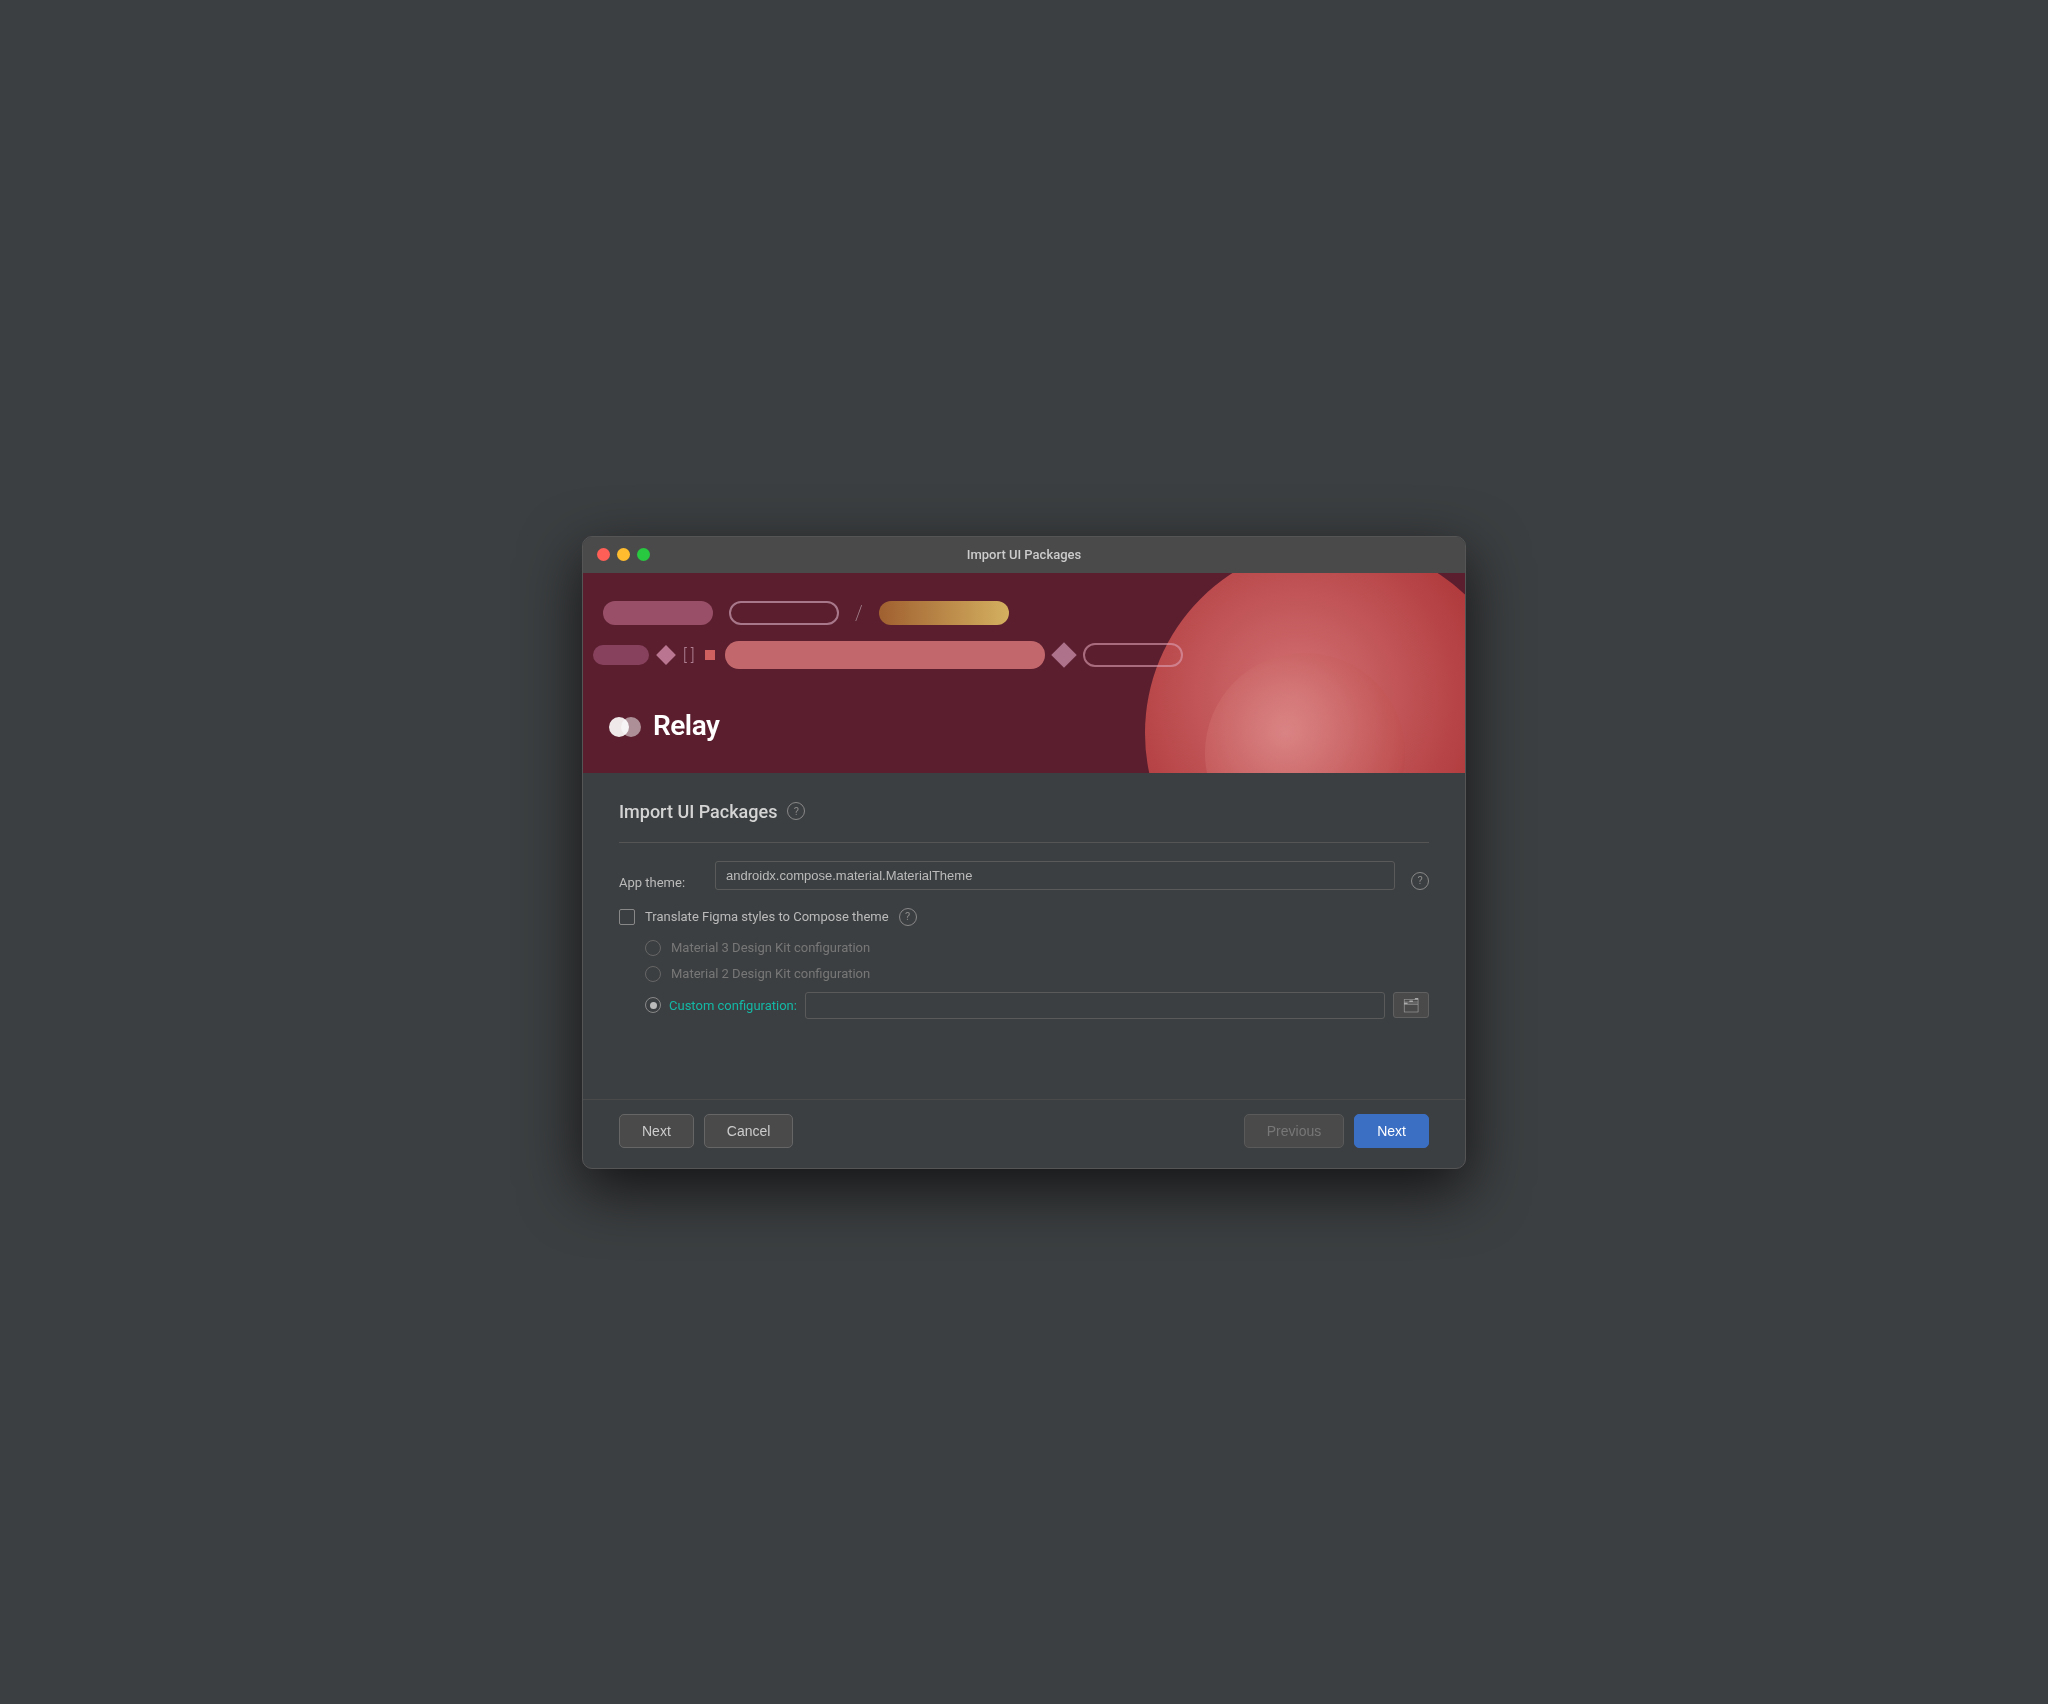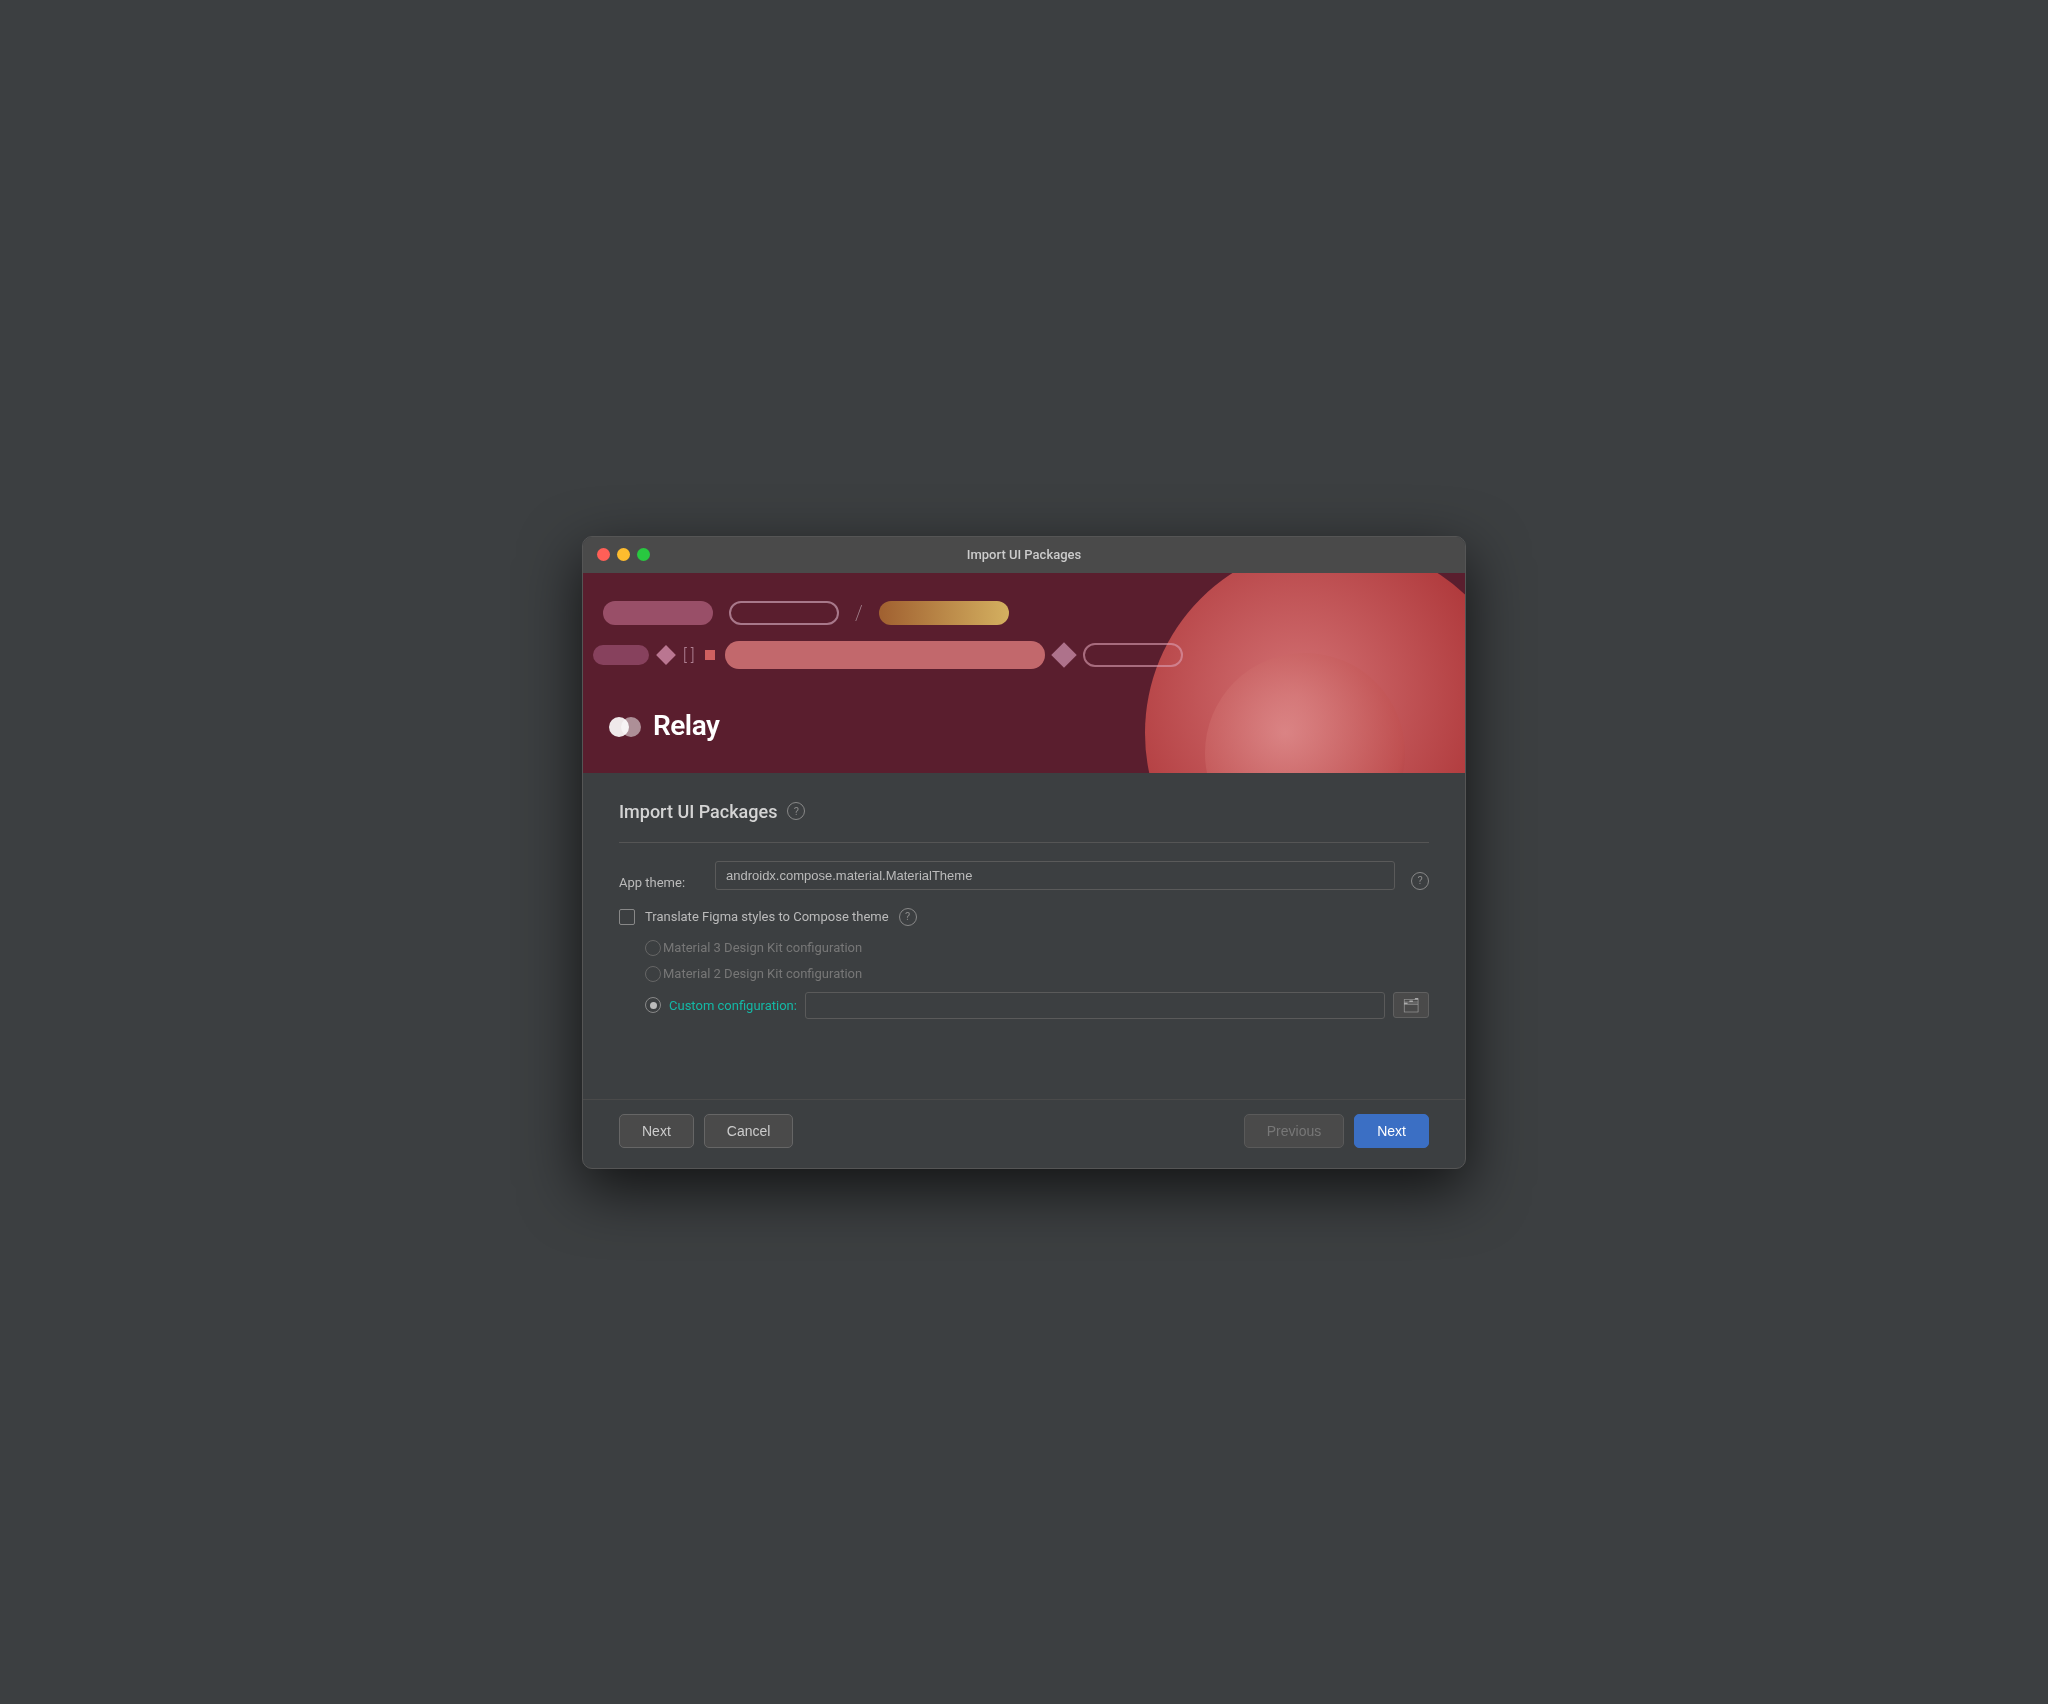--- a/index.html
+++ b/index.html
@@ -277,21 +277,21 @@
     
     .radio-group {
       padding-left: 26px;
       display: flex;
       flex-direction: column;
       gap: 10px;
     }
     .radio-row {
       display: flex;
       align-items: center;
-      gap: 2px;
+      gap: 10px;
     }
     .radio-btn {
       width: 16px;
       height: 16px;
       border-radius: 50%;
       border: 1.5px solid #666;
       background: transparent;
       flex-shrink: 0;
       display: flex;
       align-items: center;

